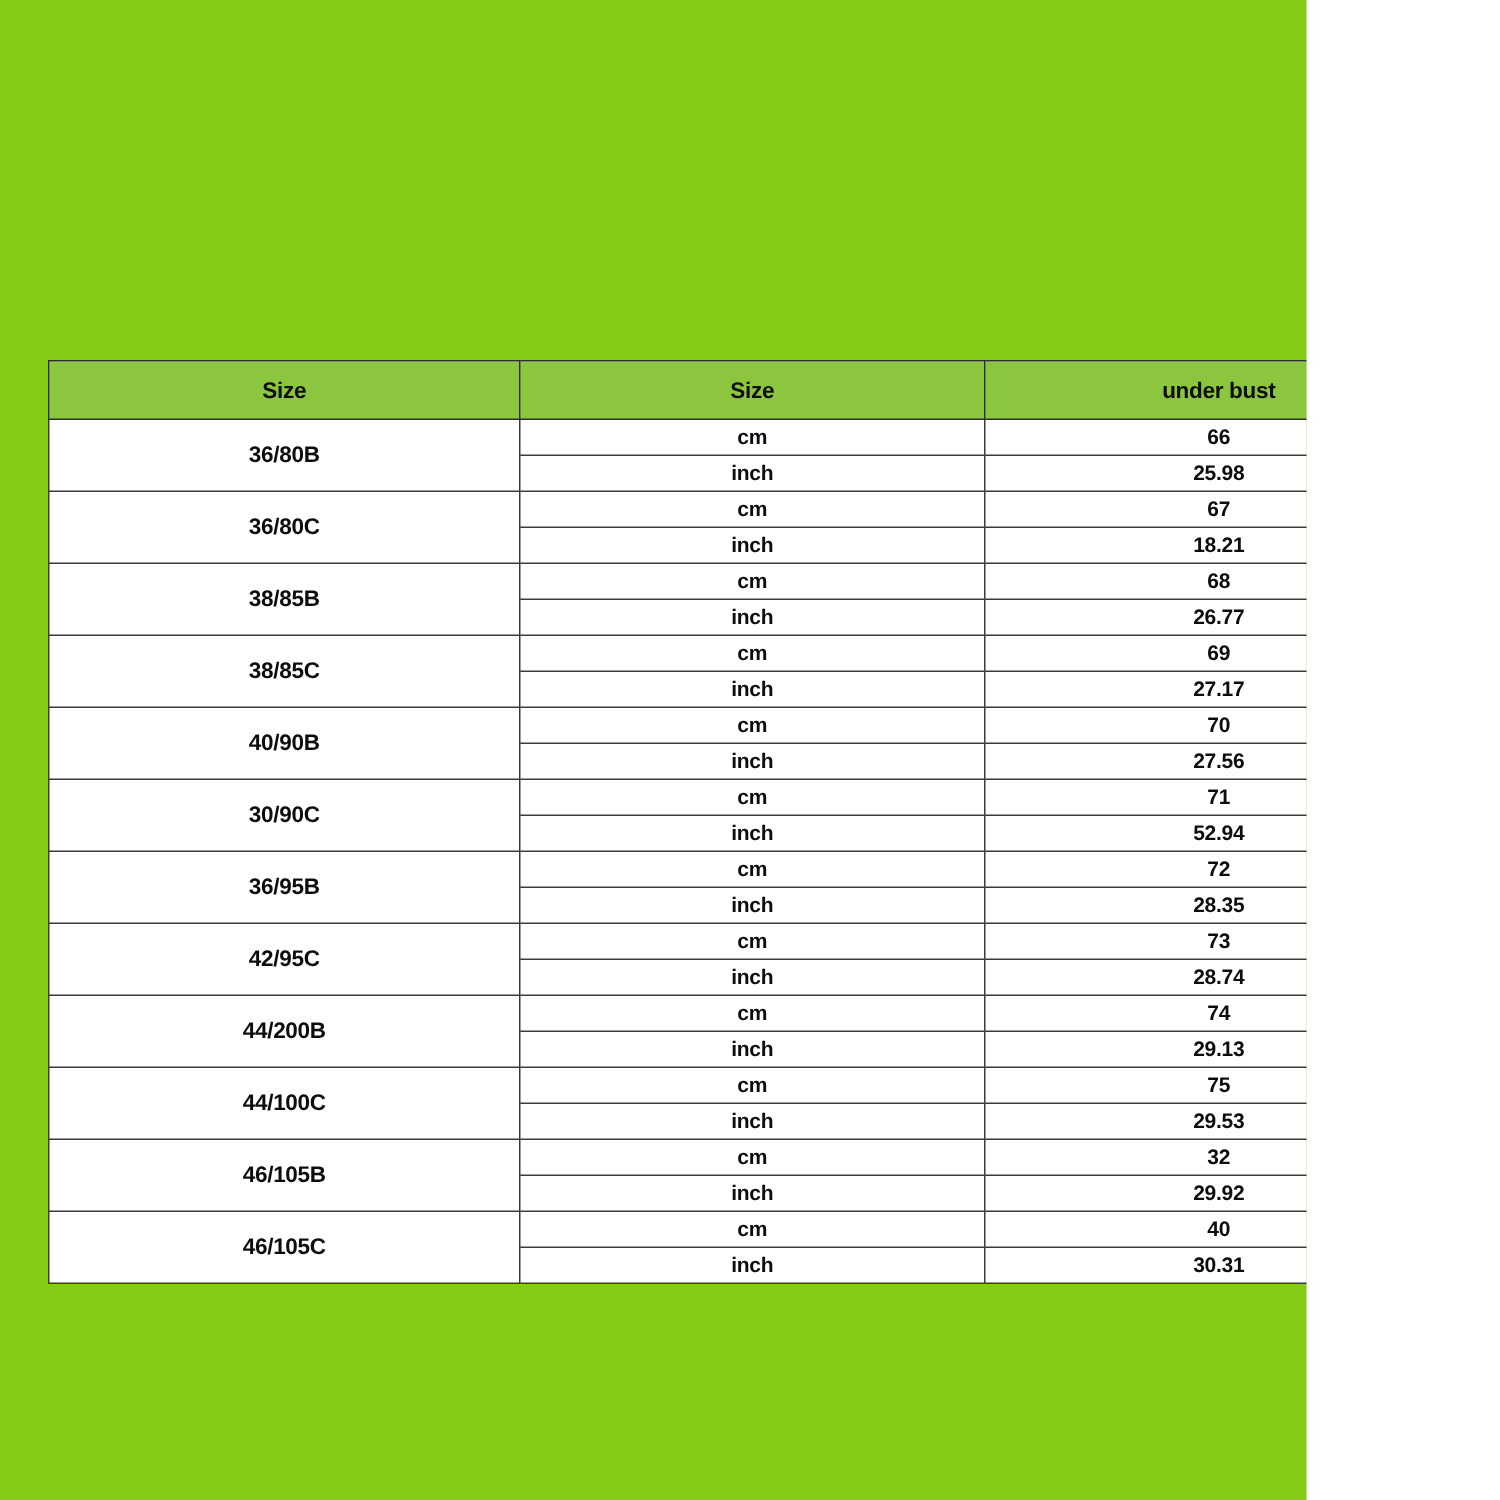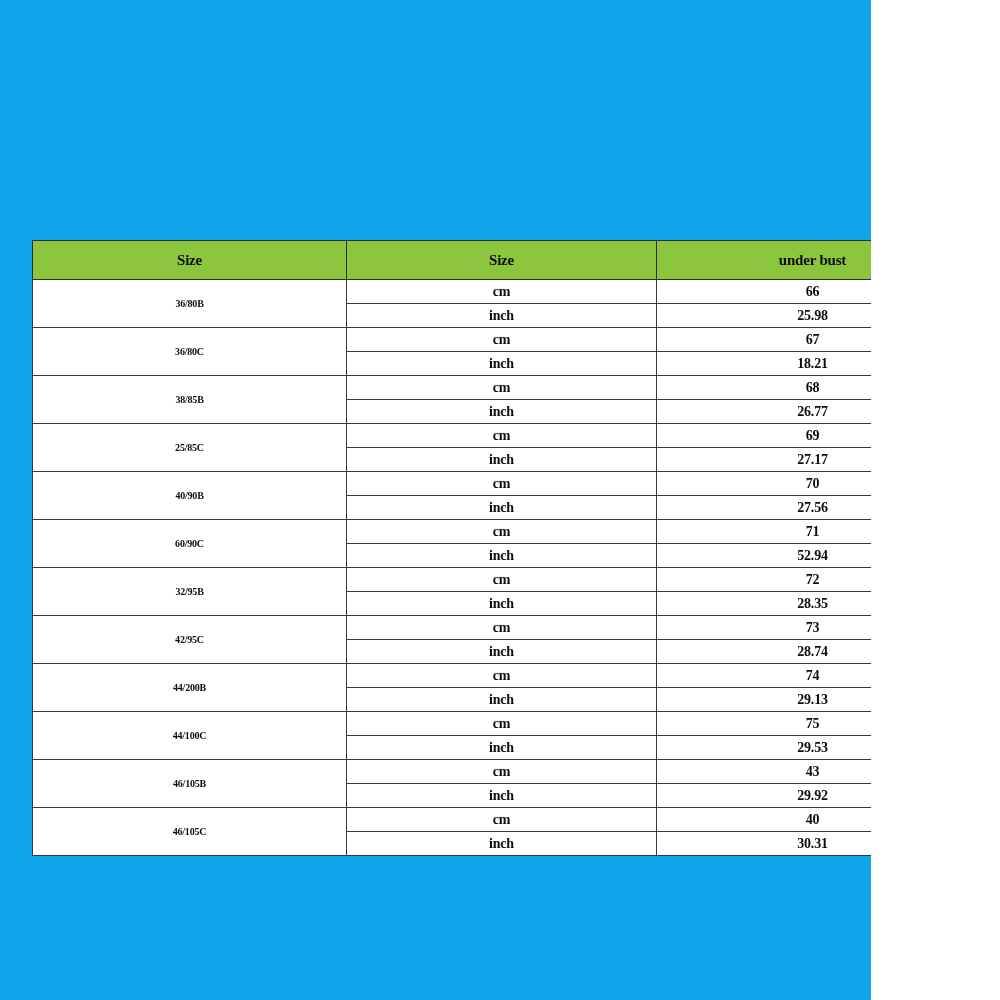--- a/index.html
+++ b/index.html
@@ -8,23 +8,22 @@
     width: 1000px;
     height: 1000px;
     background: #ffffff;
     font-family: "Liberation Sans", sans-serif;
   }
 
   #page {
     position: relative;
     width: 871px;
     height: 1000px;
-    background: #0ea5e9;
+    background: #84cc16;
     overflow: hidden;
-    font-family: Liberation Serif, serif;
   }
 
   #size-chart-table {
     position: absolute;
     left: 32px;
     top: 240px;
     width: 936px;
     border-collapse: collapse;
     table-layout: fixed;
     background: #ffffff;
@@ -46,21 +45,21 @@
   }
 
   #size-chart-table thead th {
     background: #8CC63E;
     height: 38px;
     font-size: 15px;
     border-color: #2e2e2e;
   }
 
   #size-chart-table td.size-cell {
-    font-size: 10px;
+    font-size: 15px;
     height: 46px;
     margin-top: 41px;
   }
 
   #size-chart-table td.unit-cell,
   #size-chart-table td.value-cell {
     font-size: 14px;
     height: 23px;
     line-height: 23px;
   }
@@ -105,48 +104,48 @@
         <tr>
           <td class="size-cell" rowspan="2">38/85B</td>
           <td class="unit-cell">cm</td>
           <td class="value-cell">68</td>
         </tr>
         <tr>
           <td class="unit-cell">inch</td>
           <td class="value-cell">26.77</td>
         </tr>
         <tr>
-          <td class="size-cell" rowspan="2">25/85C</td>
+          <td class="size-cell" rowspan="2">38/85C</td>
           <td class="unit-cell">cm</td>
           <td class="value-cell">69</td>
         </tr>
         <tr>
           <td class="unit-cell">inch</td>
           <td class="value-cell">27.17</td>
         </tr>
         <tr>
           <td class="size-cell" rowspan="2">40/90B</td>
           <td class="unit-cell">cm</td>
           <td class="value-cell">70</td>
         </tr>
         <tr>
           <td class="unit-cell">inch</td>
           <td class="value-cell">27.56</td>
         </tr>
         <tr>
-          <td class="size-cell" rowspan="2">60/90C</td>
+          <td class="size-cell" rowspan="2">30/90C</td>
           <td class="unit-cell">cm</td>
           <td class="value-cell">71</td>
         </tr>
         <tr>
           <td class="unit-cell">inch</td>
           <td class="value-cell">52.94</td>
         </tr>
         <tr>
-          <td class="size-cell" rowspan="2">32/95B</td>
+          <td class="size-cell" rowspan="2">36/95B</td>
           <td class="unit-cell">cm</td>
           <td class="value-cell">72</td>
         </tr>
         <tr>
           <td class="unit-cell">inch</td>
           <td class="value-cell">28.35</td>
         </tr>
         <tr>
           <td class="size-cell" rowspan="2">42/95C</td>
           <td class="unit-cell">cm</td>
@@ -170,21 +169,21 @@
           <td class="unit-cell">cm</td>
           <td class="value-cell">75</td>
         </tr>
         <tr>
           <td class="unit-cell">inch</td>
           <td class="value-cell">29.53</td>
         </tr>
         <tr>
           <td class="size-cell" rowspan="2">46/105B</td>
           <td class="unit-cell">cm</td>
-          <td class="value-cell">43</td>
+          <td class="value-cell">32</td>
         </tr>
         <tr>
           <td class="unit-cell">inch</td>
           <td class="value-cell">29.92</td>
         </tr>
         <tr>
           <td class="size-cell" rowspan="2">46/105C</td>
           <td class="unit-cell">cm</td>
           <td class="value-cell">40</td>
         </tr>

